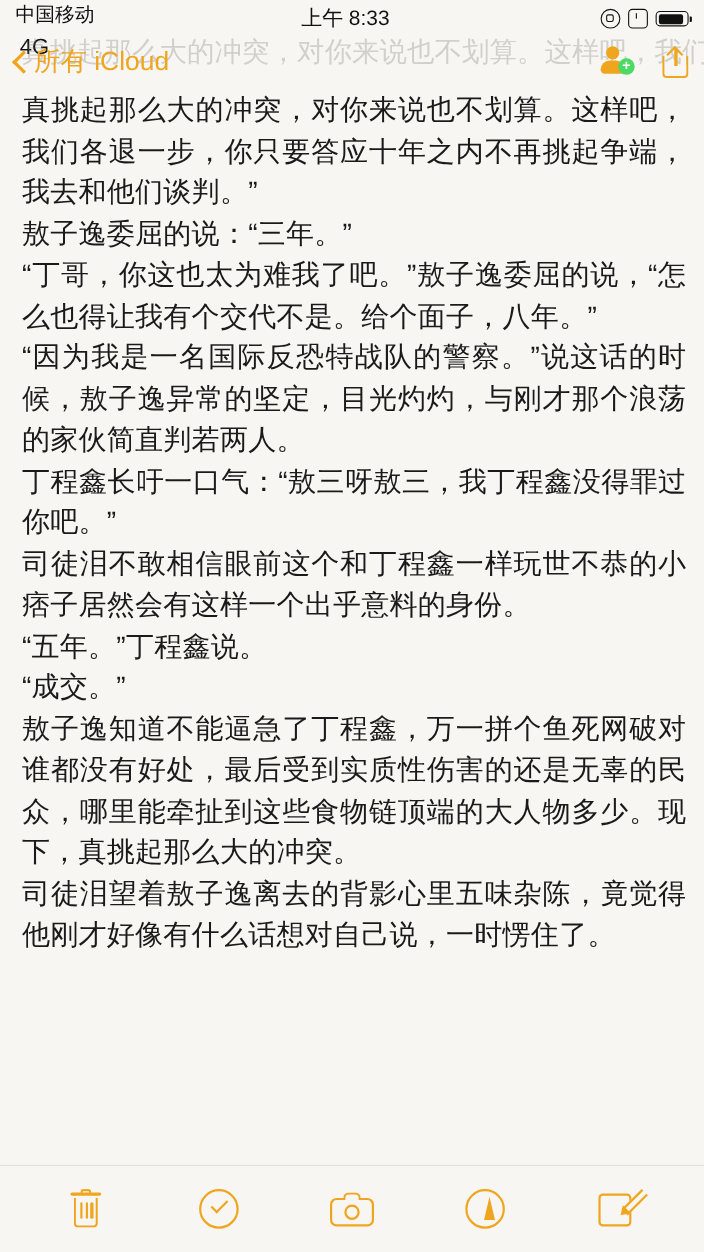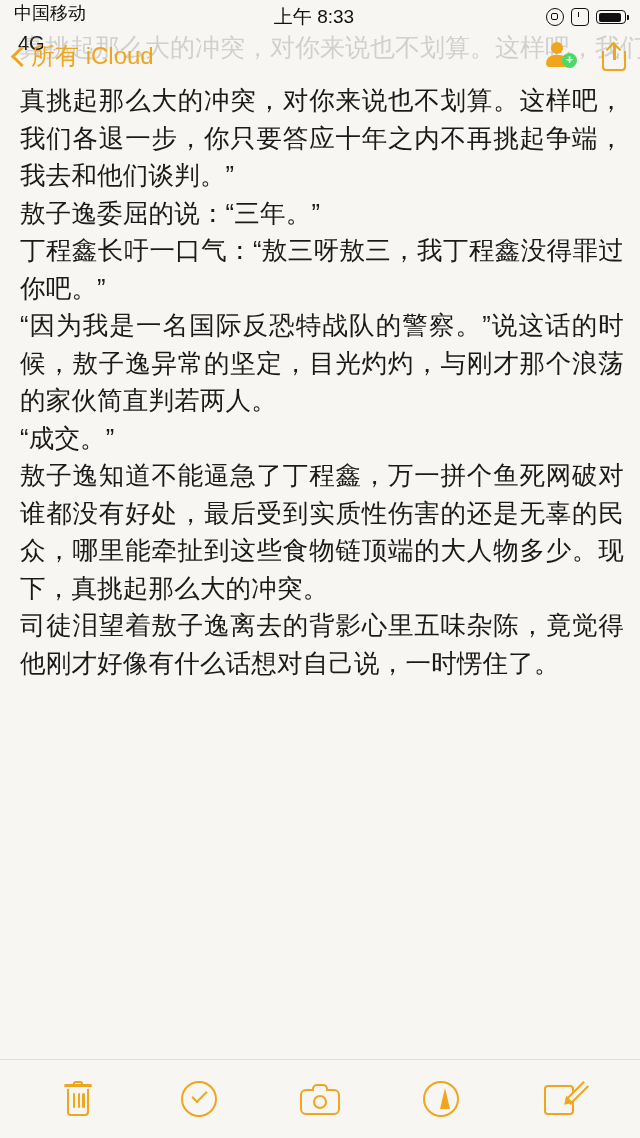--- a/index.html
+++ b/index.html
@@ -504,22 +504,25 @@
         <span class="box"></span>
           <span class="stem"></span>
           <span class="arrow"></span>
       </span>
     </div>
   </div>
 
   <div class="note-body">
     <p>真挑起那么大的冲突，对你来说也不划算。这样吧，我们各退一步，你只要答应十年之内不再挑起争端，我去和他们谈判。”</p>
     <p>敖子逸委屈的说：“三年。”</p>
+    <p>“丁哥，你这也太为难我了吧。”敖子逸委屈的说，“怎么也得让我有个交代不是。给个面子，八年。”</p>
+    <p>“因为我是一名国际反恐特战队的警察。”说这话的时候，敖子逸异常的坚定，目光灼灼，与刚才那个浪荡的家伙简直判若两人。</p>
     <p>丁程鑫长吁一口气：“敖三呀敖三，我丁程鑫没得罪过你吧。”</p>
-    <p>“因为我是一名国际反恐特战队的警察。”说这话的时候，敖子逸异常的坚定，目光灼灼，与刚才那个浪荡的家伙简直判若两人。</p>
+    <p>司徒泪不敢相信眼前这个和丁程鑫一样玩世不恭的小痞子居然会有这样一个出乎意料的身份。</p>
+    <p>“五年。”丁程鑫说。</p>
     <p>“成交。”</p>
     <p>敖子逸知道不能逼急了丁程鑫，万一拼个鱼死网破对谁都没有好处，最后受到实质性伤害的还是无辜的民众，哪里能牵扯到这些食物链顶端的大人物多少。现下，真挑起那么大的冲突。</p>
     <p>司徒泪望着敖子逸离去的背影心里五味杂陈，竟觉得他刚才好像有什么话想对自己说，一时愣住了。</p>
   </div>
 
   <div class="toolbar">
     <div class="tb-item">
       <span class="ic-trash">
         <span class="handle"></span>
           <span class="lid"></span>

